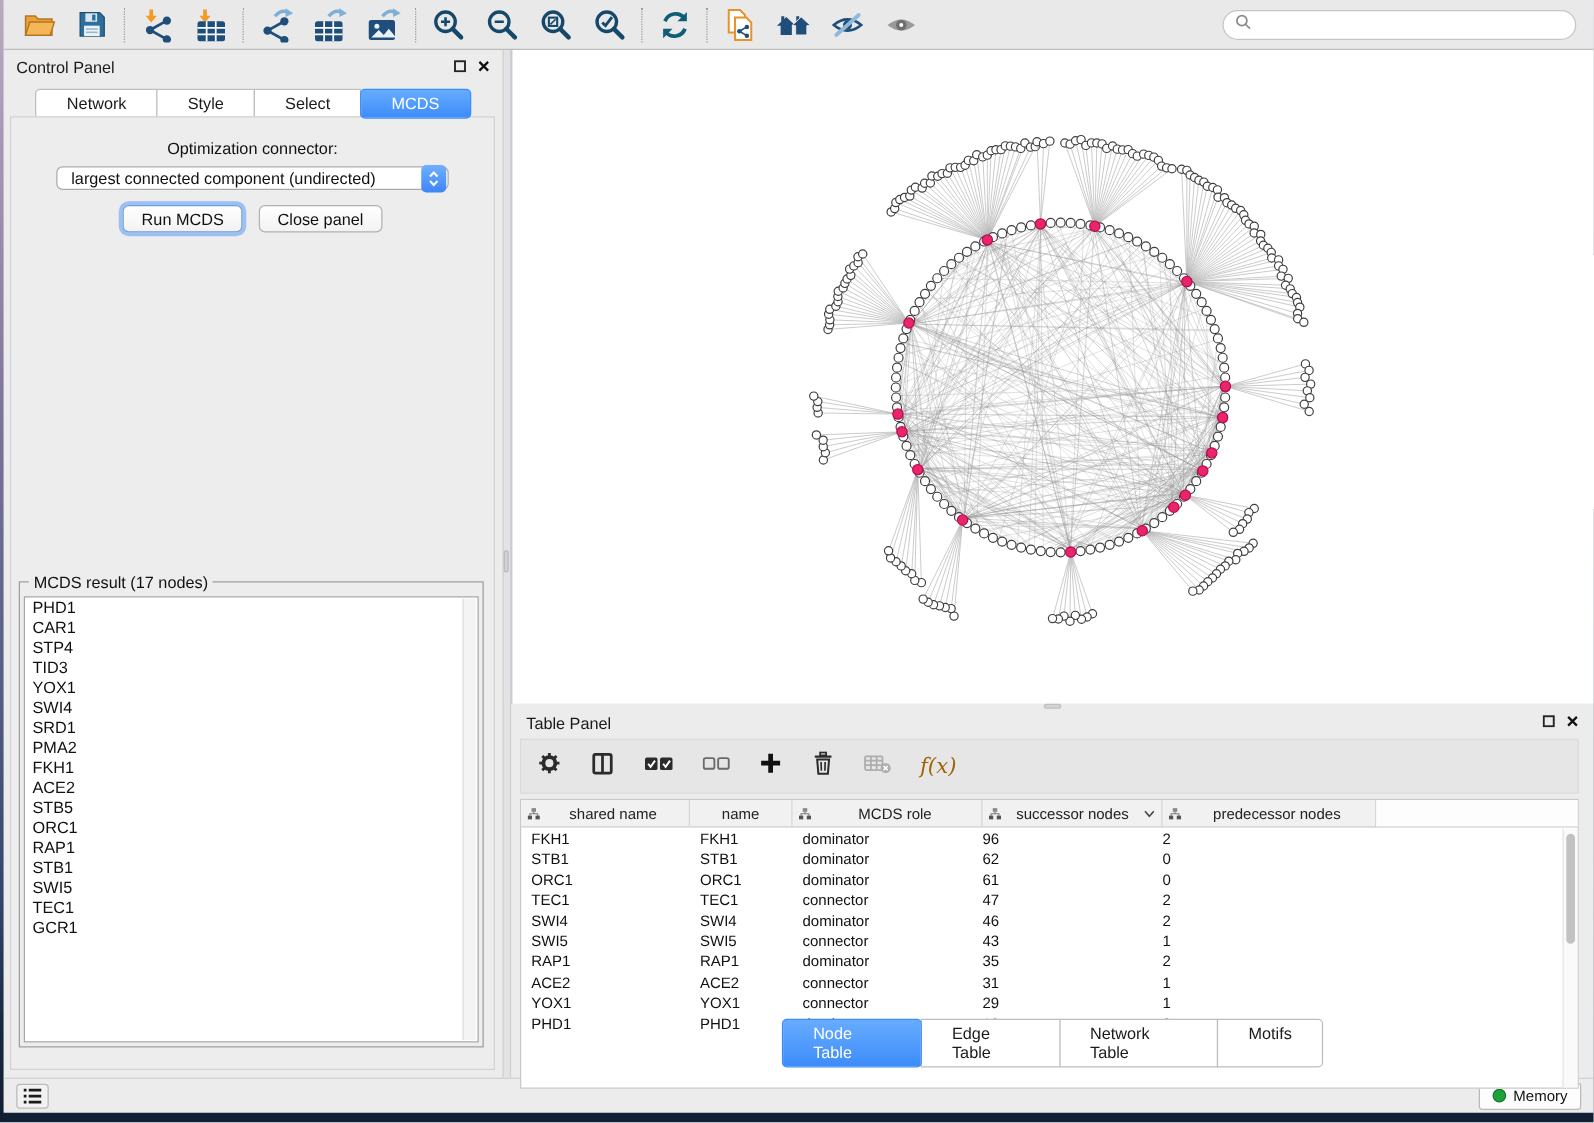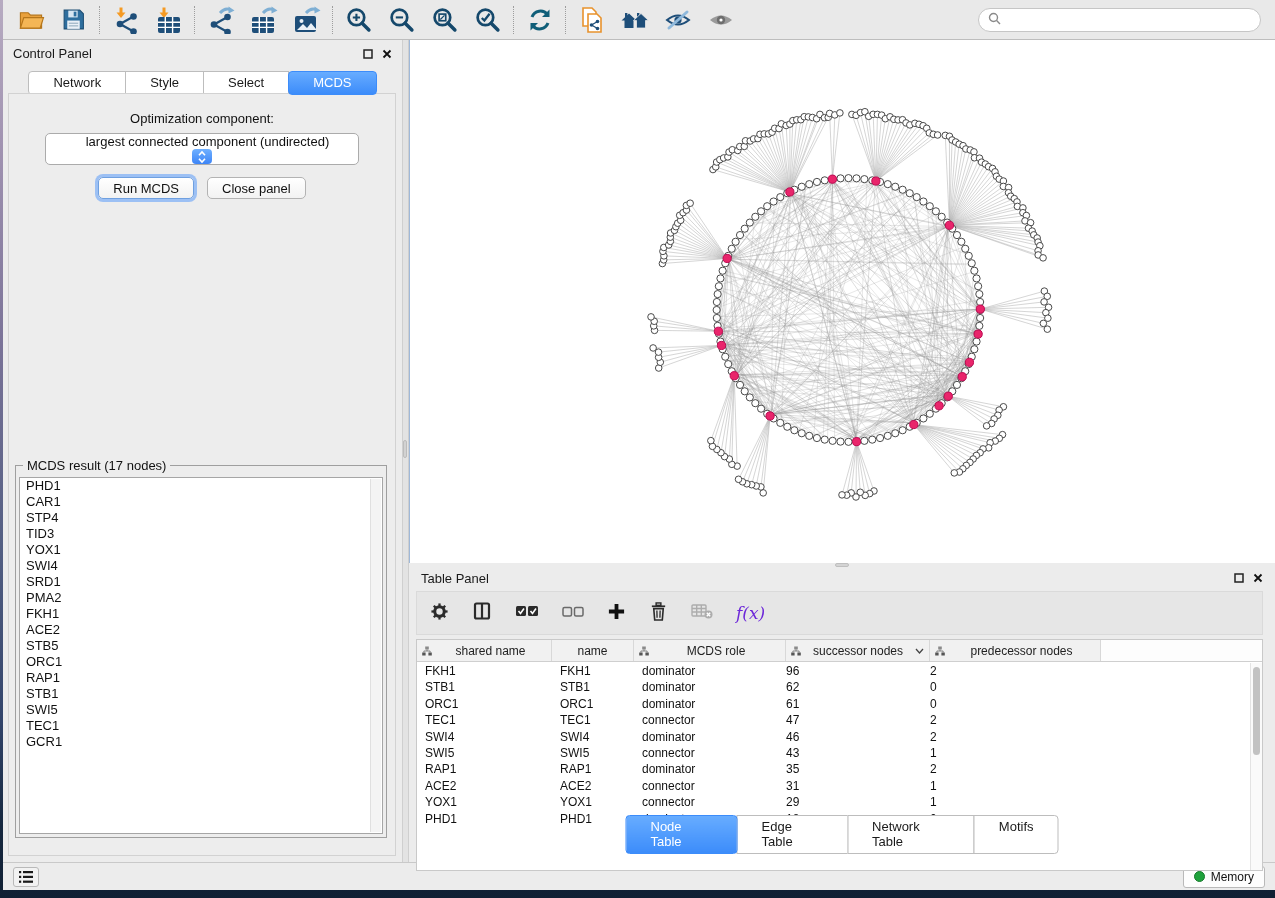--- a/index.html
+++ b/index.html
@@ -29,22 +29,22 @@
   .cp-title-row { position:absolute; top:0; left:0; right:0; height:27px; display:flex; align-items:center; padding:0 10px; }
   .panel-title { font-size:13px; color:#1a1a1a; }
   .win-ctls { margin-left:auto; display:flex; gap:9px; align-items:center; }
   .cp-tabs { position:absolute; top:31px; left:0; right:0; display:flex; justify-content:center; }
   .seg { background:#fff; border:1px solid #bdbdbd; padding:3px 24px 4px; font-size:13px; color:#1a1a1a; margin-left:-1px; cursor:default; }
   .seg:first-child { border-radius:4px 0 0 4px; margin-left:0; }
   .seg:last-child { border-radius:0 4px 4px 0; }
   .seg.active { background:linear-gradient(180deg,#67acff,#3c8cfa); border-color:#3c8cfa; color:#fff; border-radius:4px; position:relative; z-index:1; }
   .cp-content { position:absolute; top:53px; left:5px; right:6px; bottom:6px; background:#ededed; border:1px solid #d2d2d2; }
   .opt-label { margin-top:17px; text-align:center; font-size:13px; color:#111; }
-  .criterion { margin:7px auto 0; width:314px; height:32px; background:#fff; border:1px solid #ababab; border-radius:5px;
-    display:flex; align-items:center; position:relative;flex-direction:column; }
+  .criterion { margin:7px auto 0; width:314px; height:19px; background:#fff; border:1px solid #ababab; border-radius:5px;
+    display:flex; align-items:center; position:relative; }
   .criterion .val { flex:1; font-size:13px; padding-left:11px; color:#111; white-space:nowrap; }
   .criterion .stepper { width:20px; height:22px; margin-right:1px; border-radius:4px; background:linear-gradient(180deg,#6fb0ff,#3d85f7);
     display:flex; align-items:center; justify-content:center; }
   .btn-row { margin-top:12px; display:flex; justify-content:center; gap:13px; }
   .btn { height:22px; padding:0 14px; background:linear-gradient(180deg,#ffffff,#f2f2f2); border:1px solid #b3b3b3; border-radius:5px;
     font-size:13px; color:#111; display:flex; align-items:center; cursor:default; }
   .btn.focused { box-shadow:0 0 0 3px rgba(90,155,250,.55); border-color:#6fa0e0; }
   .group-box { position:absolute; left:6px; right:8px; top:371px; bottom:17px; border:1px solid #9f9f9f; }
   .group-legend { position:absolute; top:-8px; left:7px; background:#ededed; padding:0 4px; font-size:13px; color:#111; }
   .mcds-list { position:absolute; left:3px; right:3px; top:11px; bottom:3px; background:#fff; border:1px solid #a6a6a6; overflow:hidden; }
@@ -75,21 +75,21 @@
   .th-fill { flex:1; background:#fdfdfd; border-right:none; }
   .c1{width:135px;} .c2{width:82px;} .c3{width:152px;} .c4{width:144px;} .c5{width:171px;}
   .tbody { position:absolute; top:23px; left:0; right:12px; bottom:0; overflow:hidden; }
   .tr { display:flex; height:16.4px; line-height:16.4px; font-size:12px; color:#111; }
   .td { white-space:nowrap; overflow:hidden; }
   .td.c1,.td.c2,.td.c3 { padding-left:8px; }
   .td.num { text-align:left; padding-right:8px; }
   .tbl-scroll { position:absolute; top:23px; right:0; bottom:0; width:12px; background:#fafafa; border-left:1px solid #e3e3e3; }
   .tbl-thumb { position:absolute; top:4px; left:2px; width:7px; height:88px; background:#c2c2c2; border-radius:4px; }
   .tp-tabs { position:absolute; bottom:8px; left:50%; transform:translateX(-50%); display:flex; }
-  .fx { font-family:"DejaVu Serif", serif; font-style:italic; font-size:17px; color:#6d28d9; }
+  .fx { font-family:"DejaVu Serif", serif; font-style:italic; font-size:17px; color:#a16207; }
 
   
   .status { height:28px; flex:0 0 auto; background:#ececec; border-top:1px solid #c9c9c9;
     display:flex; align-items:center; justify-content:space-between; padding:0 10px; }
   .sq-btn { width:26px; height:20px; background:#f2f2f2; border:1px solid #b9b9b9; border-radius:3px;
     display:flex; align-items:center; justify-content:center; }
   .memory-btn { height:22px; padding:0 10px; background:#fdfdfd; border:1px solid #b9b9b9; border-radius:3px;
     display:flex; align-items:center; gap:6px; font-size:12px; color:#111; }
   .mem-dot { width:11px; height:11px; border-radius:50%; background:#1fa23c; border:1px solid #157a2b; }
 </style>
@@ -287,21 +287,21 @@
             </span>
           </span>
         </div>
         <div class="cp-tabs">
           <span class="seg">Network</span>
           <span class="seg">Style</span>
           <span class="seg">Select</span>
           <span class="seg active">MCDS</span>
         </div>
         <div class="cp-content">
-          <div class="opt-label">Optimization component:</div>
+          <div class="opt-label">Optimization connector:</div>
           <div class="criterion">
             <span class="val">largest connected component (undirected)</span>
             <span class="stepper">
               <svg width="10" height="14" viewBox="0 0 10 14">
                 <path d="M2 5.2 L5 2 L8 5.2" stroke="#fff" stroke-width="1.6" fill="none"></path>
                 <path d="M2 8.8 L5 12 L8 8.8" stroke="#fff" stroke-width="1.6" fill="none"></path>
               </svg>
             </span>
           </div>
           <div class="btn-row">

